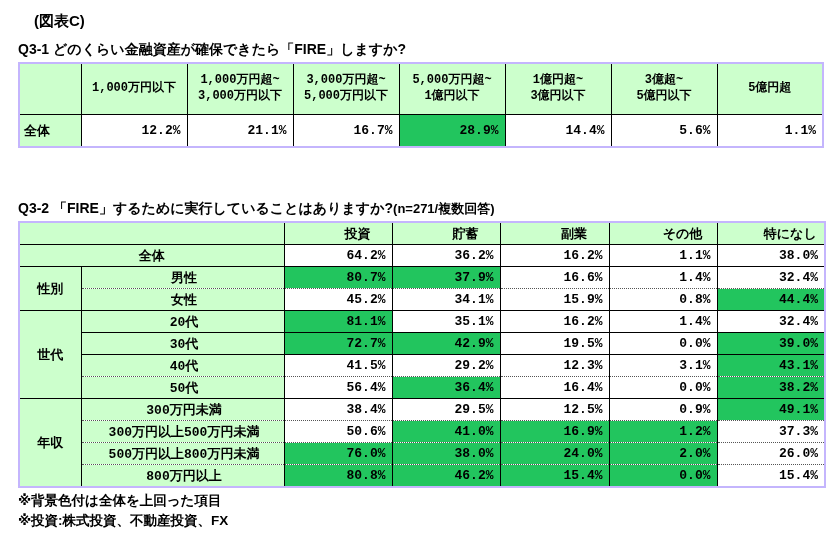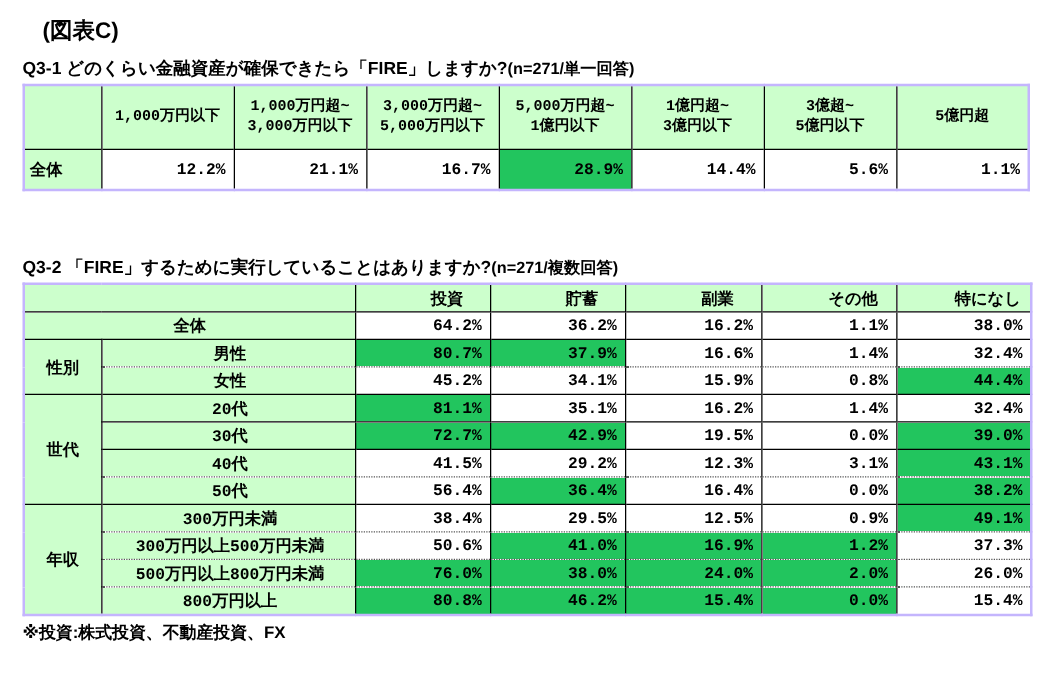--- a/index.html
+++ b/index.html
@@ -2,21 +2,21 @@
 <html><head>
 <meta charset="utf-8">
 <style>
   html,body{margin:0;padding:0;background:#ffffff;}
   body{
     width:840px;height:543px;overflow:hidden;
     font-family:"Liberation Sans","DejaVu Sans",sans-serif;
     color:#000;font-weight:bold;
   }
   .page{padding:8px 0 0 18px;width:806px;}
-  .fig-label{font-size:18px;margin:4px 0 10px 16px;}
+  .fig-label{font-size:15px;margin:4px 0 10px 16px;}
   .heading-row{display:flex;justify-content:flex-start;align-items:flex-end;width:806px;margin-bottom:3px;}
   .q-title{font-size:14px;}
   .n-note{font-size:13px;}
   table{border-collapse:collapse;border:2px solid #c4b5fd;table-layout:fixed;font-family:Liberation Mono, monospace;}
   td{border-left:1px solid #000;border-right:1px solid #000;overflow:hidden;}
   tr>td{border-top:1px solid #000;}
   tr.dot>td{border-top:1px dotted #555;}
   .green{background:#ccffcc;}
   .hl{background:#22c55e;}
   
@@ -37,21 +37,20 @@
 </style>
 </head>
 <body>
 
 <div class="page">
 
   <div class="fig-label">(図表C)</div>
 
   <div class="heading-row">
     <span class="q-title">Q3-1 どのくらい金融資産が確保できたら「FIRE」しますか?</span>
-    <span class="n-note">(n=271/単一回答)</span>
   </div>
 
   <table class="t1">
     <colgroup>
       <col style="width:62px">
         <col style="width:106px">
         <col style="width:106px">
         <col style="width:106px">
       <col style="width:106px">
         <col style="width:106px">
@@ -202,16 +201,17 @@
       <td class="val hl">80.8%</td>
       <td class="val hl">46.2%</td>
       <td class="val hl">15.4%</td>
       <td class="val hl">0.0%</td>
       <td class="val">15.4%</td>
     </tr>
   </tbody>
     </table>
 
   <div class="notes">
+    <div>※背景色付は全体を上回った項目</div>
     <div>※投資:株式投資、不動産投資、FX</div>
   </div>
 
 </div>
 
 </body></html>

